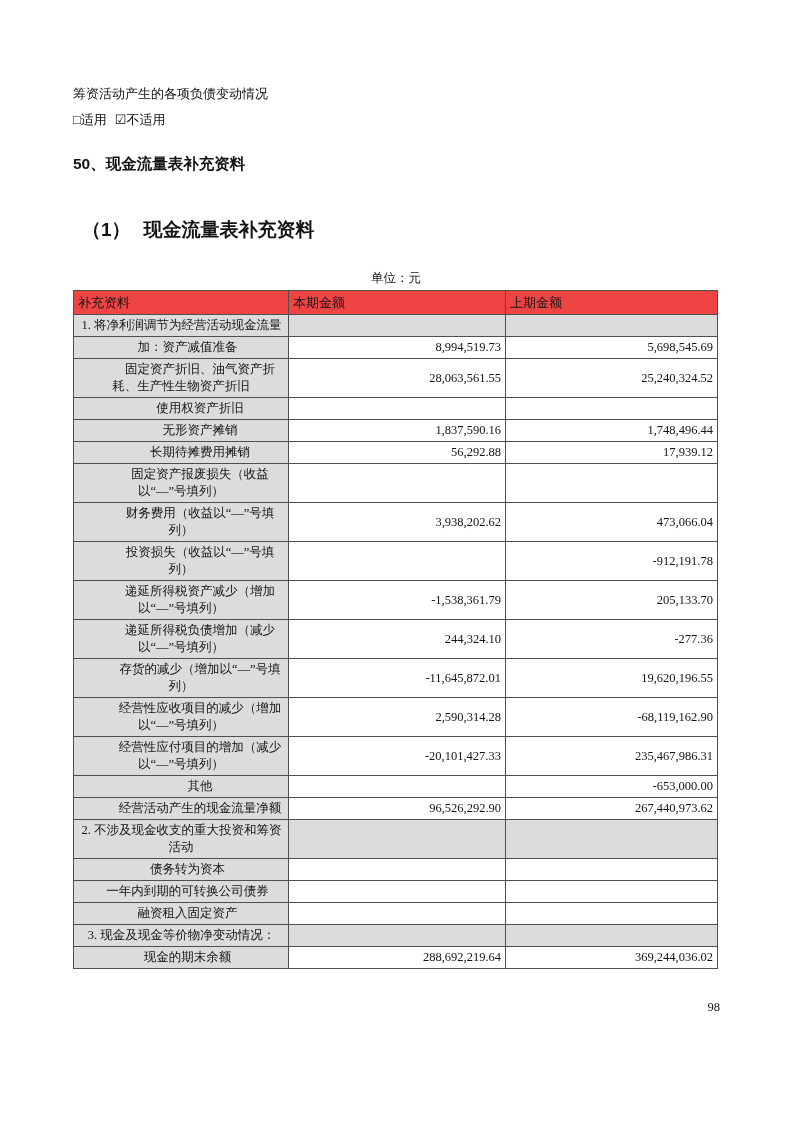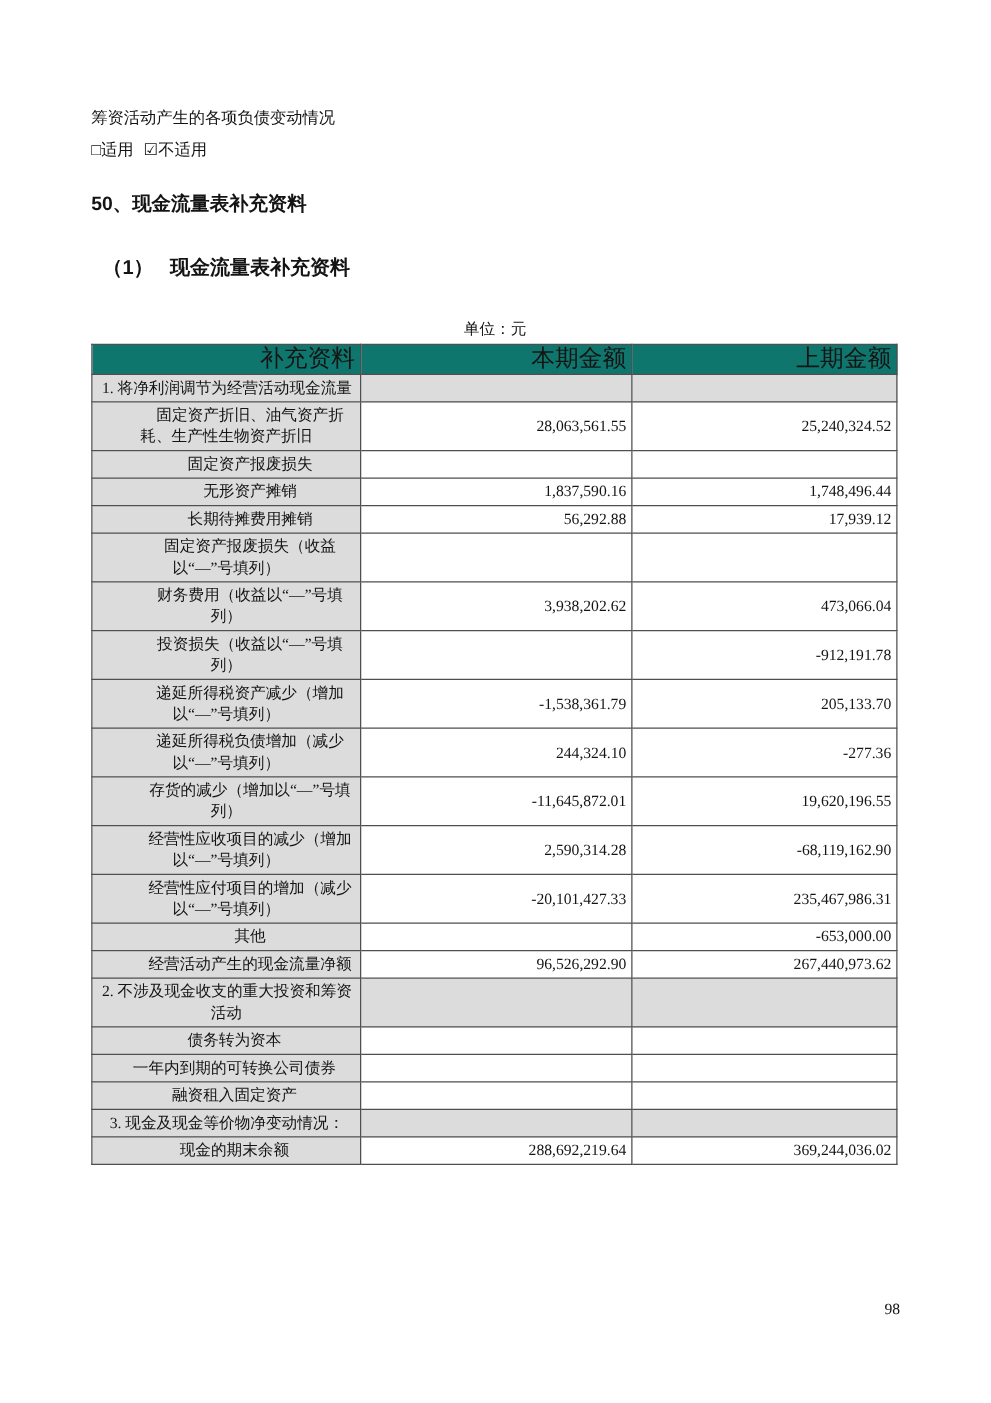--- a/index.html
+++ b/index.html
@@ -20,24 +20,24 @@
   .applicability .gap { display: inline-block; width: 8px; }
 
   .heading {
     margin-top: 27px;
     font-family: "Liberation Sans", "DejaVu Sans", sans-serif;
     font-size: 15.5px;
     font-weight: bold;
     line-height: 18px;
   }
   .subheading {
-    margin-top: 33px;
+    margin-top: 48px;
     padding-left: 9px;
     font-family: "Liberation Sans", "DejaVu Sans", sans-serif;
-    font-size: 16px;
+    font-size: 19px;
     font-weight: bold;
     line-height: 18px;
   }
   .subheading .sub-num { margin-right: 13px; }
 
   .unit-line {
     margin-top: 32px;
     text-align: center;
     font-size: 12.5px;
     line-height: 15px;
@@ -47,38 +47,38 @@
     margin-top: 4px;
     width: 644px;
     border-collapse: collapse;
     table-layout: fixed;
     font-size: 12.5px;
     line-height: 17px;
   }
   table.supp, table.supp th, table.supp td { border: 1px solid #4f4f4f; }
   table.supp { border-width: 1.5px; }
   table.supp th {
-    background: #0f766e;
+    background: #ef4444;
     font-weight: normal;
-    font-size: 19px;
-    text-align: right;
+    font-size: 13px;
+    text-align: left;
     padding: 3px 4px;
   }
   table.supp td { padding: 2px 4px; vertical-align: middle; }
   td.label-cell { background: #dcdcdc; text-align: center; }
   td.label-cell.section { text-indent: 1px; }
   td.label-cell.item-1 { text-indent: 13px; }
   td.label-cell.item-2 { text-indent: 38px; }
   tr.section td { background: #dcdcdc; }
   td.num-cell { text-align: right; padding-right: 6px; background: #ffffff; }
   tr.section td.num-cell { background: #dcdcdc; }
 
   .page-number {
     position: absolute;
-    top: 1040px;
+    top: 1000px;
     right: 73px;
     font-size: 12.5px;
   }
 </style>
 </head>
 <body>
 
 <div class="page">
   <div class="content">
 
@@ -108,27 +108,32 @@
           <th>本期金额</th>
           <th>上期金额</th>
         </tr>
       </thead>
       <tbody>
           <tr class="section">
             <td class="label-cell section">1. 将净利润调节为经营活动现金流量</td>
             <td class="num-cell"></td>
             <td class="num-cell"></td>
           </tr>
+          <tr class="item-1">
+            <td class="label-cell item-1">加：资产减值准备</td>
+            <td class="num-cell">8,994,519.73</td>
+            <td class="num-cell">5,698,545.69</td>
+          </tr>
           <tr class="item-2">
             <td class="label-cell item-2">固定资产折旧、油气资产折耗、生产性生物资产折旧</td>
             <td class="num-cell">28,063,561.55</td>
             <td class="num-cell">25,240,324.52</td>
           </tr>
           <tr class="item-2">
-            <td class="label-cell item-2">固定资产报废损失</td>
+            <td class="label-cell item-2">使用权资产折旧</td>
             <td class="num-cell"></td>
             <td class="num-cell"></td>
           </tr>
           <tr class="item-2">
             <td class="label-cell item-2">无形资产摊销</td>
             <td class="num-cell">1,837,590.16</td>
             <td class="num-cell">1,748,496.44</td>
           </tr>
           <tr class="item-2">
             <td class="label-cell item-2">长期待摊费用摊销</td>

